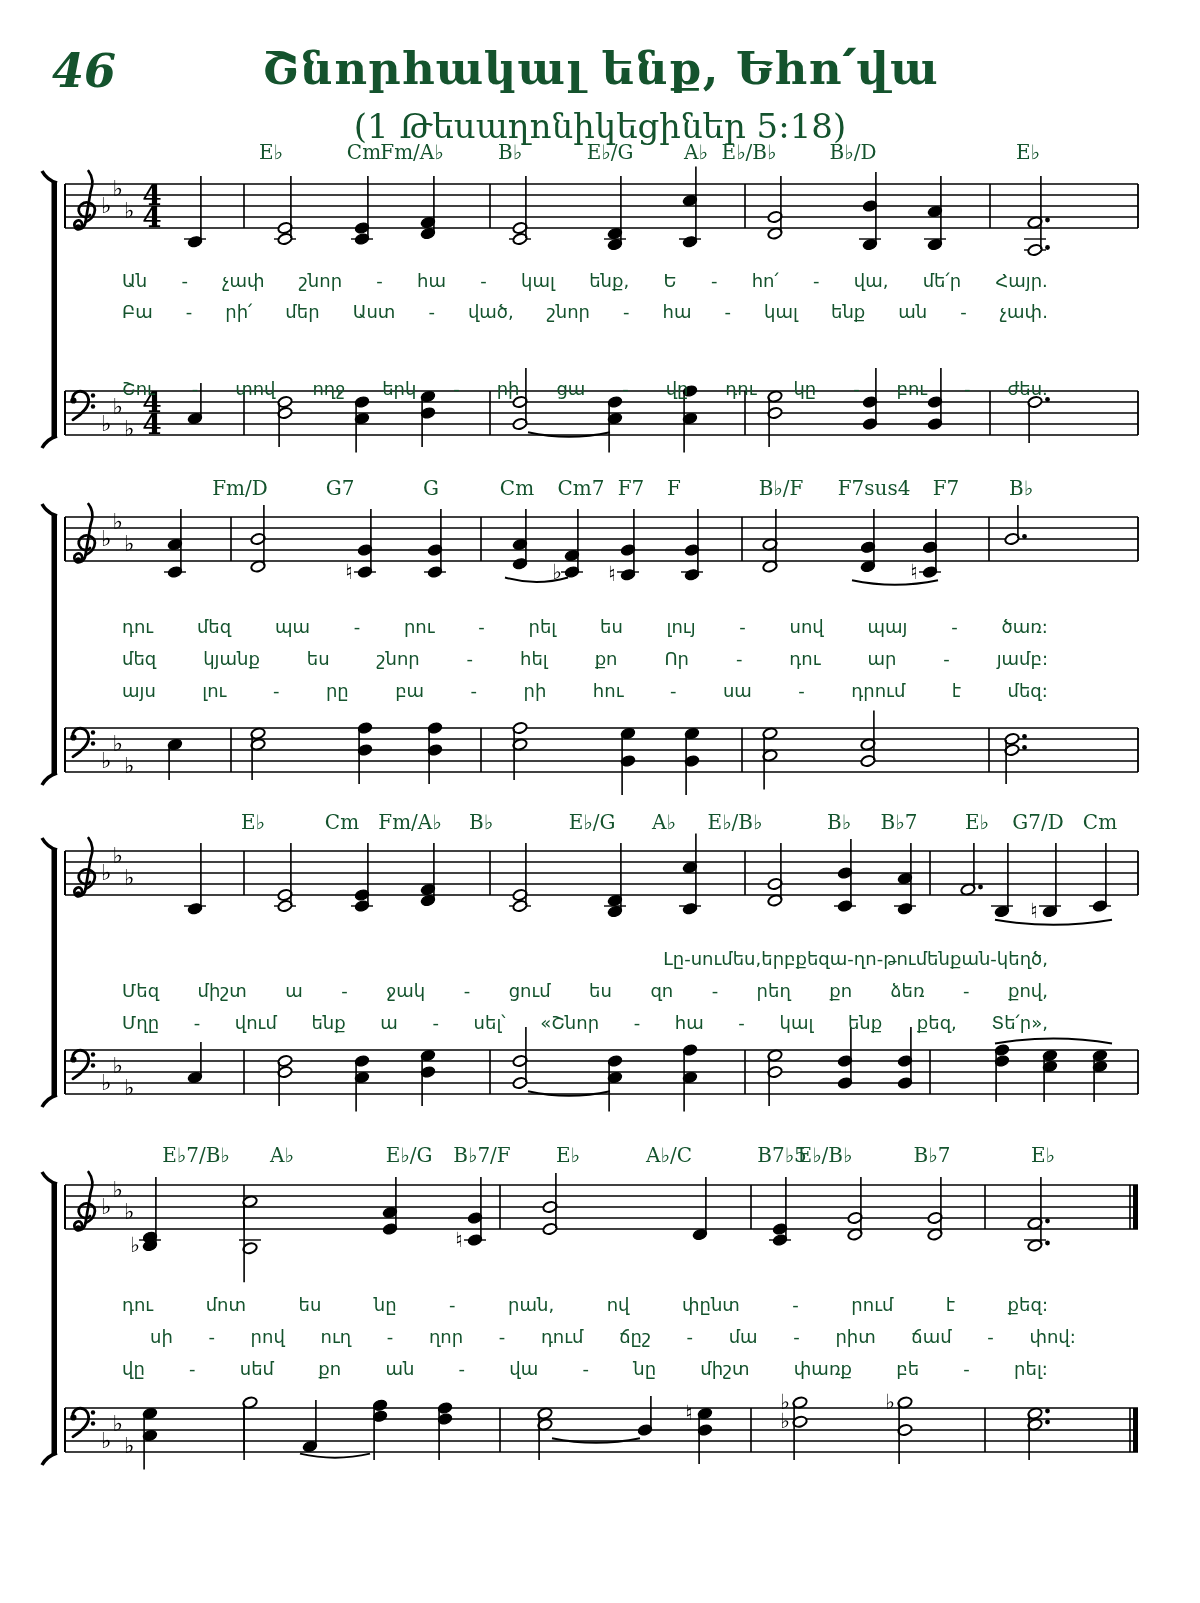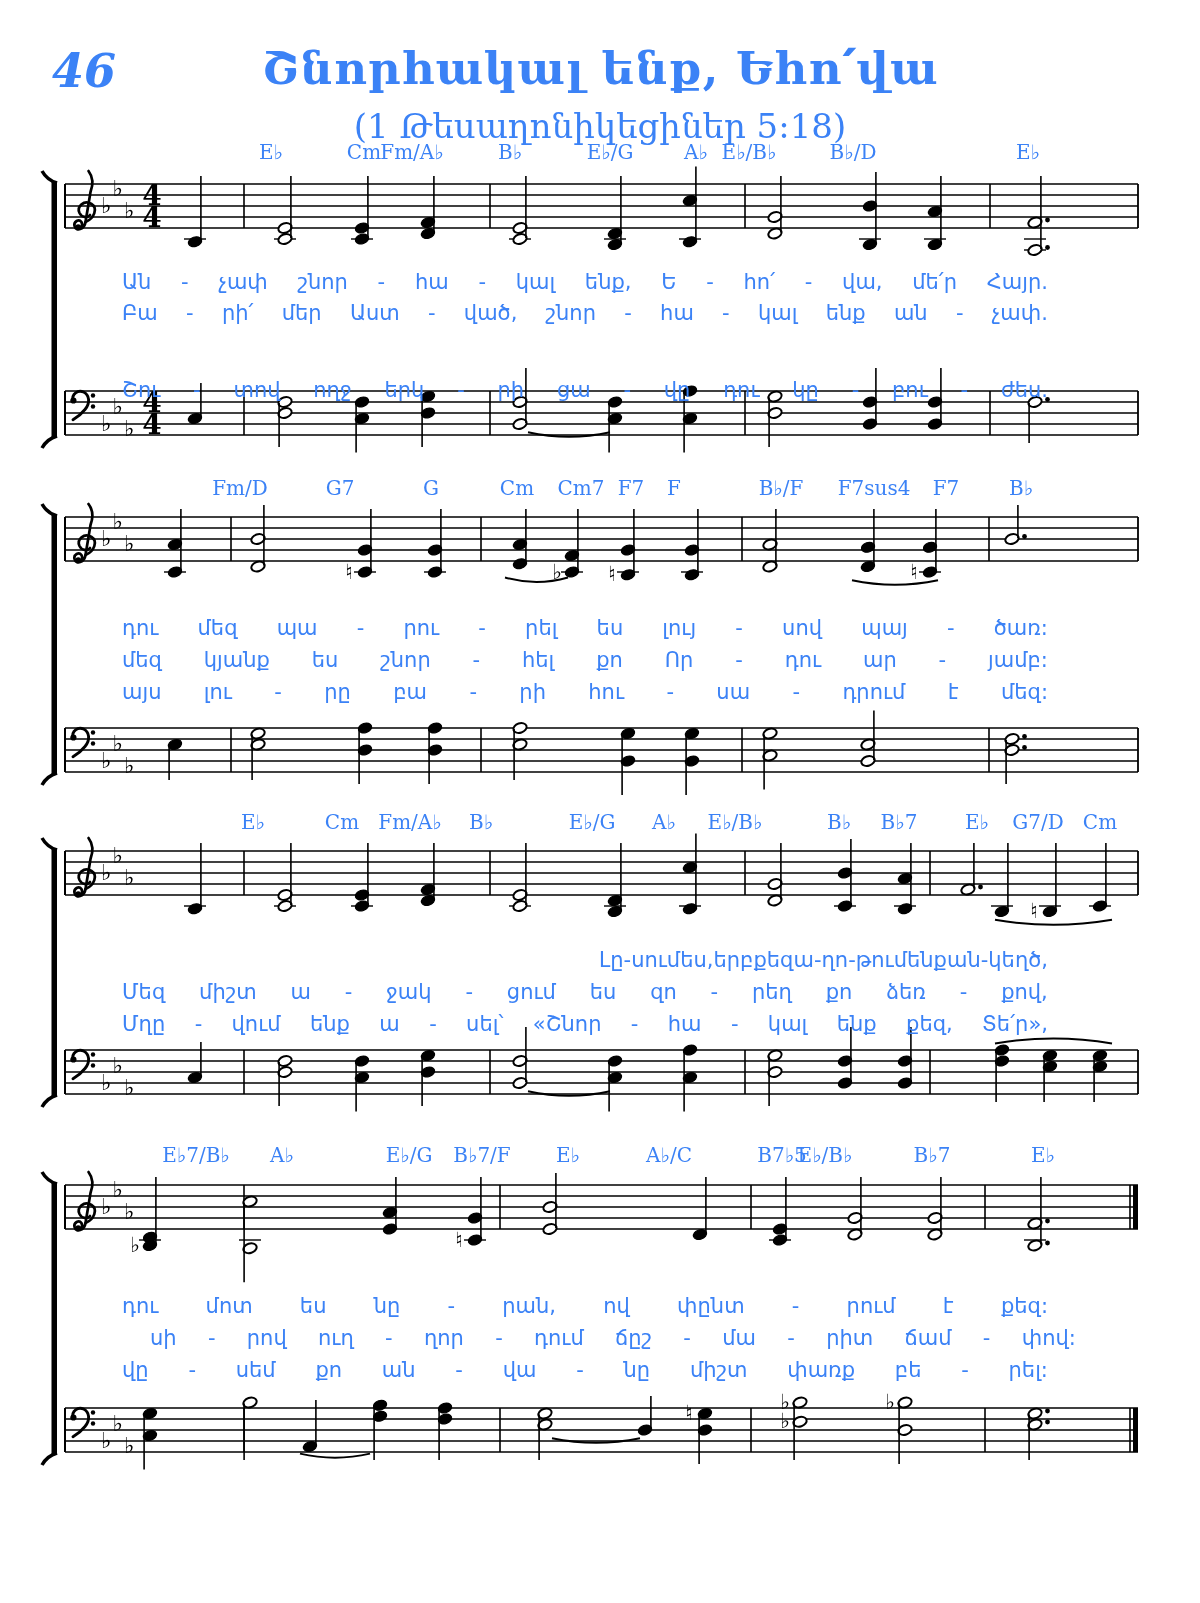--- a/index.html
+++ b/index.html
@@ -1,28 +1,28 @@
 <!DOCTYPE html>
 <html><head>
 <meta charset="utf-8">
 <style>
   html,body{margin:0;padding:0;background:#e8e8e8;}
   .page{position:relative;width:1200px;height:1603px;background:#ffffff;overflow:hidden;
-        font-family:"DejaVu Serif","DejaVu Sans",serif;color:#3b82f6;text-decoration:underline;}
+        font-family:"DejaVu Serif","DejaVu Sans",serif;color:#14532d;text-decoration:underline;}
   .pagenum{position:absolute;left:52px;top:44px;font-size:46px;font-weight:bold;font-style:italic;}
   .title{position:absolute;left:0;top:42px;width:100%;text-align:center;
          font-size:45px;font-weight:bold;letter-spacing:1px;}
   .subtitle{position:absolute;left:0;top:106px;width:100%;text-align:center;font-size:34px;}
   .footer{position:absolute;right:70px;top:1518px;font-size:22px;}
   .chordrow{position:absolute;left:0;width:100%;height:26px;}
   .chord{position:absolute;transform:translateX(-50%);font-size:20px;white-space:nowrap;
          font-family:"DejaVu Serif","DejaVu Sans",serif;}
   .lyricline{position:absolute;left:122px;width:926px;height:27px;display:flex;
              justify-content:space-between;align-items:baseline;
-             font-family:"DejaVu Sans","Liberation Sans",sans-serif;font-size:21px;}
+             font-family:"DejaVu Sans","Liberation Sans",sans-serif;font-size:18px;}
   .lyricline span{white-space:nowrap;}
   svg.score{position:absolute;left:0;top:0;}
 </style>
 </head>
 <body>
 
 <div class="page">
   <div class="pagenum">46</div>
   <div class="title">Շնորհակալ ենք, Եհո՛վա</div>
   <div class="subtitle">(1 Թեսաղոնիկեցիներ 5:18)</div>

